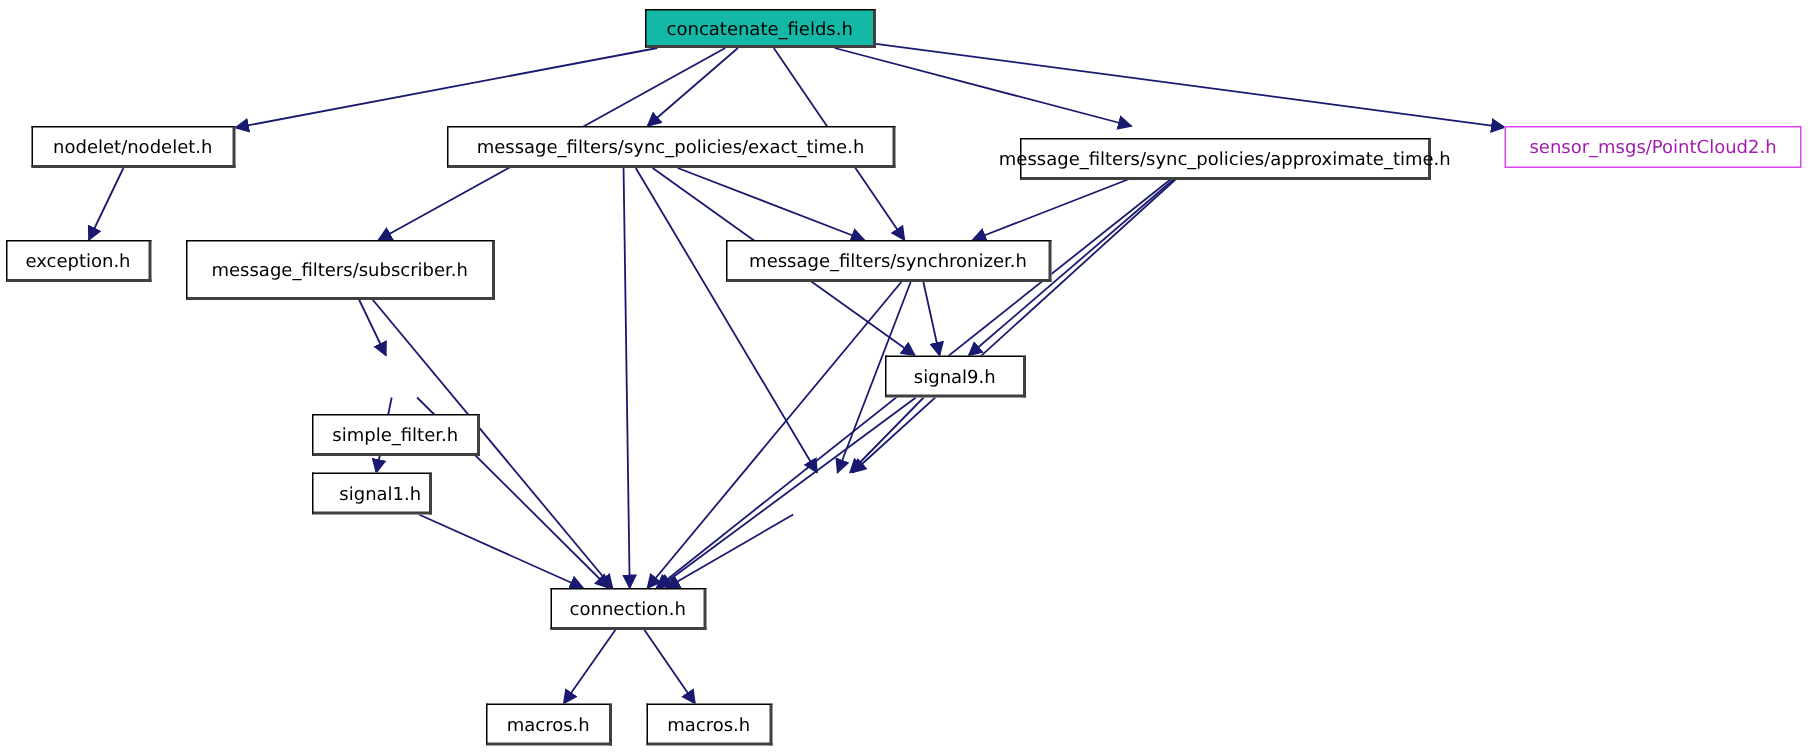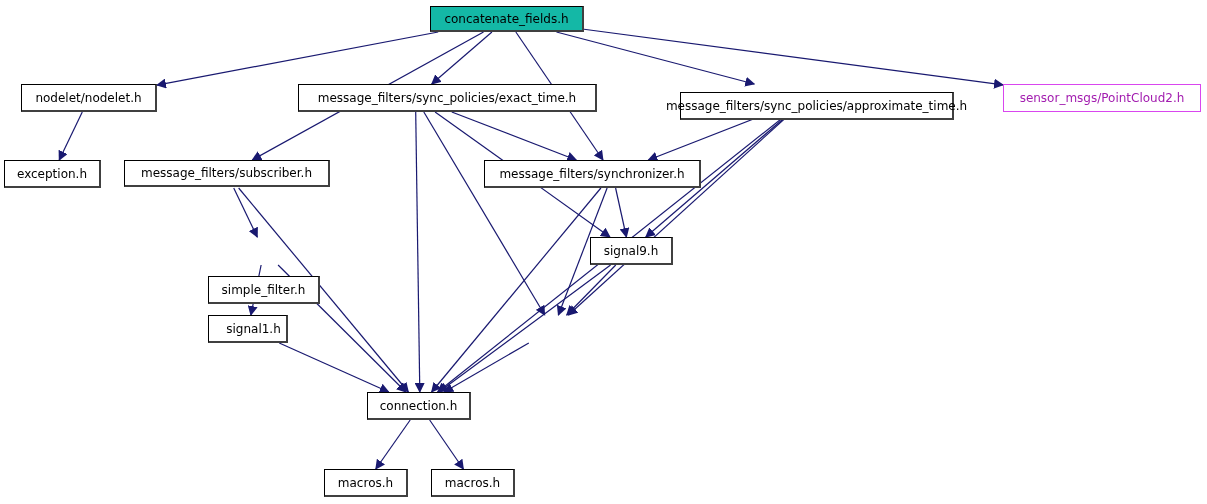--- a/index.html
+++ b/index.html
@@ -53,24 +53,24 @@
       <line x1="615.7692307692307" y1="265" x2="566.7307692307693" y2="315" stroke="#191970" stroke-width="1.2" marker-end="url(#arrow)"></line>
       <line x1="610.5774193548388" y1="265" x2="438.9225806451613" y2="392" stroke="#191970" stroke-width="1.2" marker-end="url(#arrow)"></line>
       <line x1="528.8181818181819" y1="343" x2="444.1818181818182" y2="392" stroke="#191970" stroke-width="1.2" marker-end="url(#arrow)"></line>
       <line x1="410.1818181818182" y1="420" x2="375.8181818181818" y2="469" stroke="#191970" stroke-width="1.2" marker-end="url(#arrow)"></line>
       <line x1="429.6363636363636" y1="420" x2="463.3636363636364" y2="469" stroke="#191970" stroke-width="1.2" marker-end="url(#arrow)"></line>
     </svg>
 
   <div class="node root" id="n0" style="left:430px;top:6px;width:154px;height:26px;">concatenate_fields.h</div>
   <div class="node" id="n1" style="left:21px;top:84px;width:136px;height:28px;">nodelet/nodelet.h</div>
   <div class="node" id="n2" style="left:4px;top:160px;width:97px;height:28px;">exception.h</div>
-  <div class="node" id="n3" style="left:124px;top:160px;width:206px;height:27px;">message_filters/subscriber.h</div>
+  <div class="node" id="n3" style="left:124px;top:160px;width:206px;height:40px;">message_filters/subscriber.h</div>
   <div class="node" id="n4" style="left:266px;top:84px;width:299px;height:28px;margin-left:32px;">message_filters/sync_policies/exact_time.h</div>
   <div class="node" id="n5" style="left:484px;top:160px;width:217px;height:28px;">message_filters/synchronizer.h</div>
   <div class="node" id="n6" style="left:635px;top:92px;width:274px;height:28px;margin-left:45px;">message_filters/sync_policies/approximate_time.h</div>
   <div class="node external" id="n7" style="left:1003px;top:84px;width:198px;height:28px;">sensor_msgs/PointCloud2.h</div>
   <div class="node" id="n8" style="left:208px;top:237px;width:112px;height:28px;margin-top:39px;">simple_filter.h</div>
   <div class="node" id="n9" style="left:208px;top:315px;width:80px;height:28px;padding-left:12px;">signal1.h</div>
-  <div class="node" id="n10" style="left:590px;top:237px;width:83px;height:28px;">signal9.h</div>
+  <div class="node" id="n10" style="left:590px;top:237px;width:94px;height:28px;">signal9.h</div>
   <div class="node" id="n12" style="left:367px;top:392px;width:104px;height:28px;">connection.h</div>
   <div class="node" id="n13" style="left:324px;top:469px;width:84px;height:28px;">macros.h</div>
   <div class="node" id="n14" style="left:431px;top:469px;width:84px;height:28px;">macros.h</div>
 </div>
 
 </body></html>

